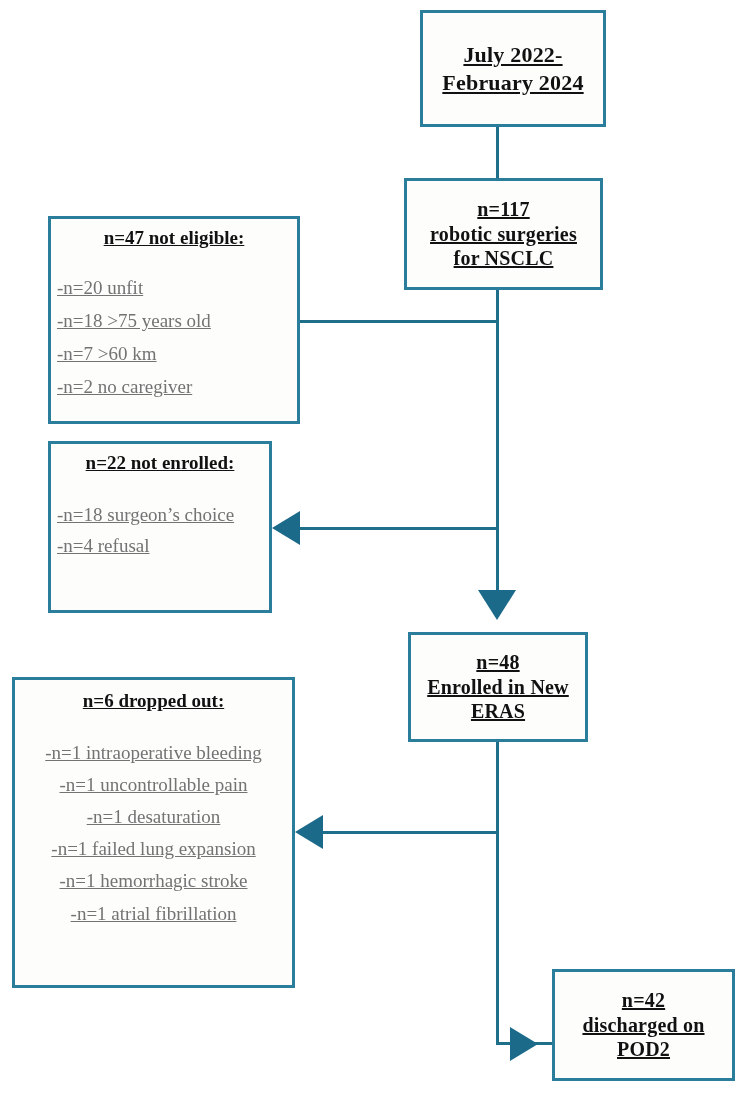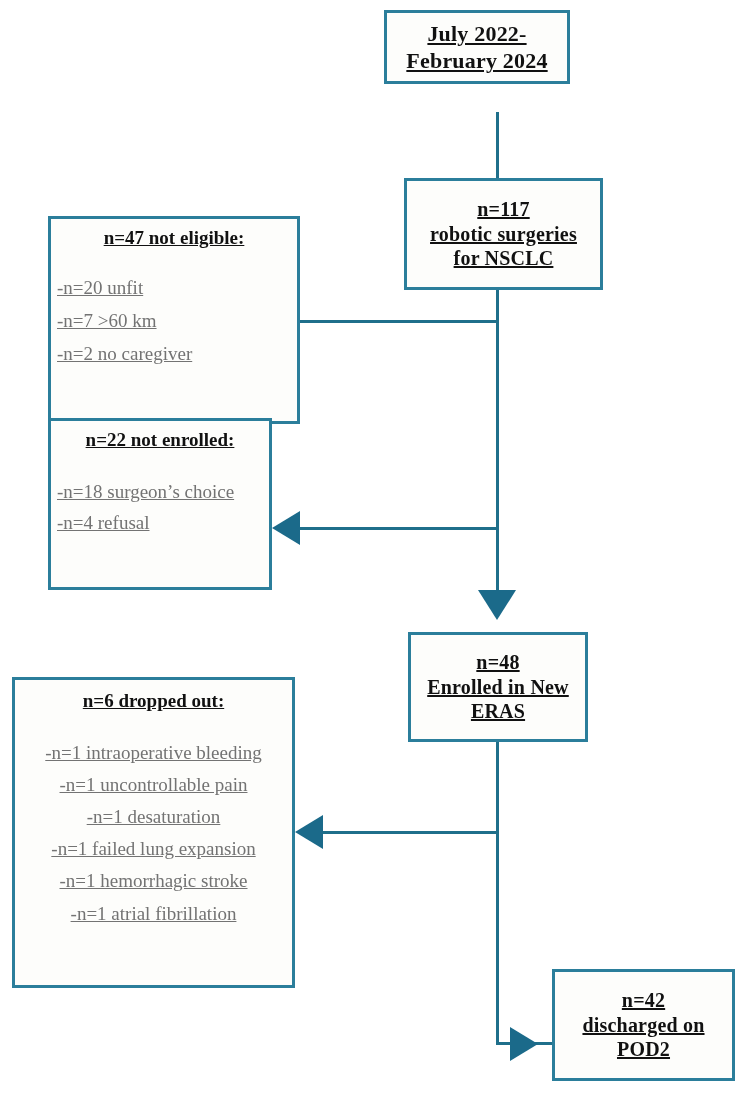--- a/index.html
+++ b/index.html
@@ -44,31 +44,31 @@
     text-align: center;
     line-height: 1.2;
   }
   .item {
     text-decoration: underline;
     color: #737373;
     text-align: left;
     line-height: 1.22;
   }
   
-  #box-dates  { left: 384px; top: 10px;  width: 186px; height: 74px; }
+  #box-dates  { left: 420px; top: 10px;  width: 186px; height: 117px; }
   #box-dates .title-line { font-size: 22px; }
 
   #box-surgeries { left: 404px; top: 178px; width: 199px; height: 112px; }
   #box-surgeries .title-line { font-size: 20px; }
 
   #box-not-eligible { left: 48px; top: 216px; width: 252px; height: 208px; padding: 8px 6px 0 6px; }
   #box-not-eligible .hdr { font-size: 19px; margin-bottom: 26px; }
   #box-not-eligible .item { font-size: 19px; margin: 0 0 10px 0; }
 
-  #box-not-enrolled { left: 48px; top: 418px; width: 224px; height: 172px; padding: 8px 6px 0 6px; }
+  #box-not-enrolled { left: 48px; top: 441px; width: 224px; height: 172px; padding: 8px 6px 0 6px; }
   #box-not-enrolled .hdr { font-size: 19px; margin-bottom: 28px; }
   #box-not-enrolled .item { font-size: 19px; margin: 0 0 8px 0; }
 
   #box-enrolled { left: 408px; top: 632px; width: 180px; height: 110px; }
   #box-enrolled .title-line { font-size: 20px; }
 
   #box-dropped { left: 12px; top: 677px; width: 283px; height: 311px; padding: 10px 6px 0 6px; }
   #box-dropped .hdr { font-size: 19px; margin-bottom: 28px; }
   #box-dropped .item { font-size: 19px; margin: 0 0 9px 0; text-align: center; }
 
@@ -139,20 +139,21 @@
 
   <div class="box" id="box-surgeries">
     <div class="title-line">n=117</div>
     <div class="title-line">robotic surgeries</div>
     <div class="title-line">for NSCLC</div>
   </div>
 
   <div class="box left-align" id="box-not-eligible">
     <div class="hdr">n=47 not eligible:</div>
     <div class="item">-n=20 unfit</div>
+    <div class="item">-n=18 &gt;75 years old</div>
     <div class="item">-n=7 &gt;60 km</div>
     <div class="item">-n=2 no caregiver</div>
   </div>
 
   <div class="box left-align" id="box-not-enrolled">
     <div class="hdr">n=22 not enrolled:</div>
     <div class="item">-n=18 surgeon’s choice</div>
     <div class="item">-n=4 refusal</div>
   </div>
 

